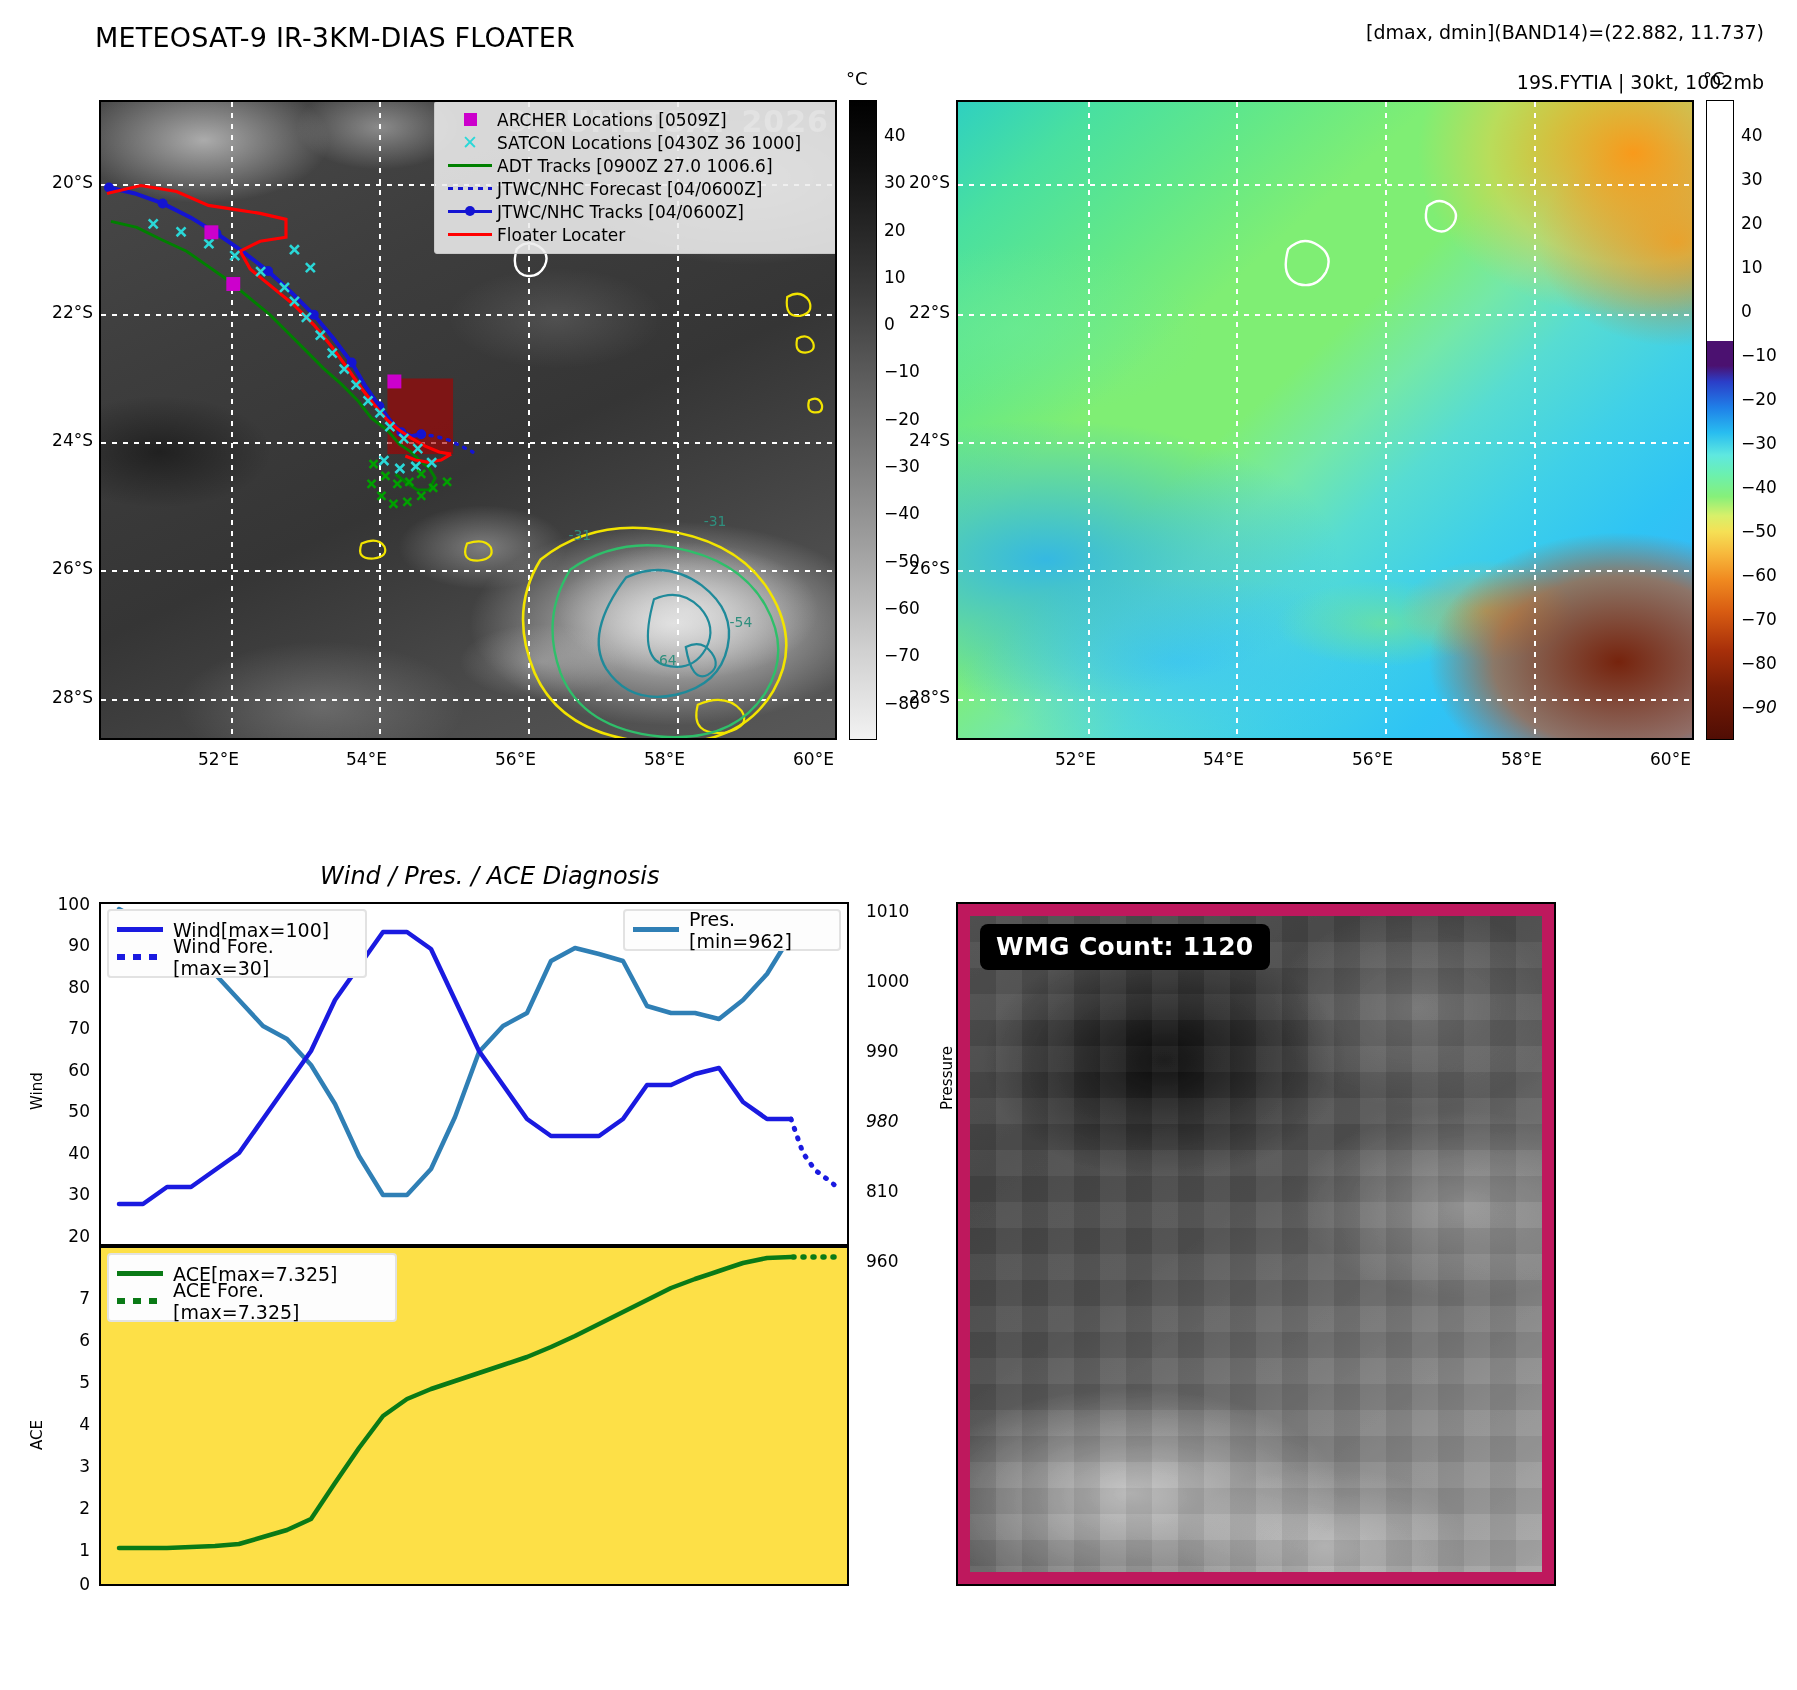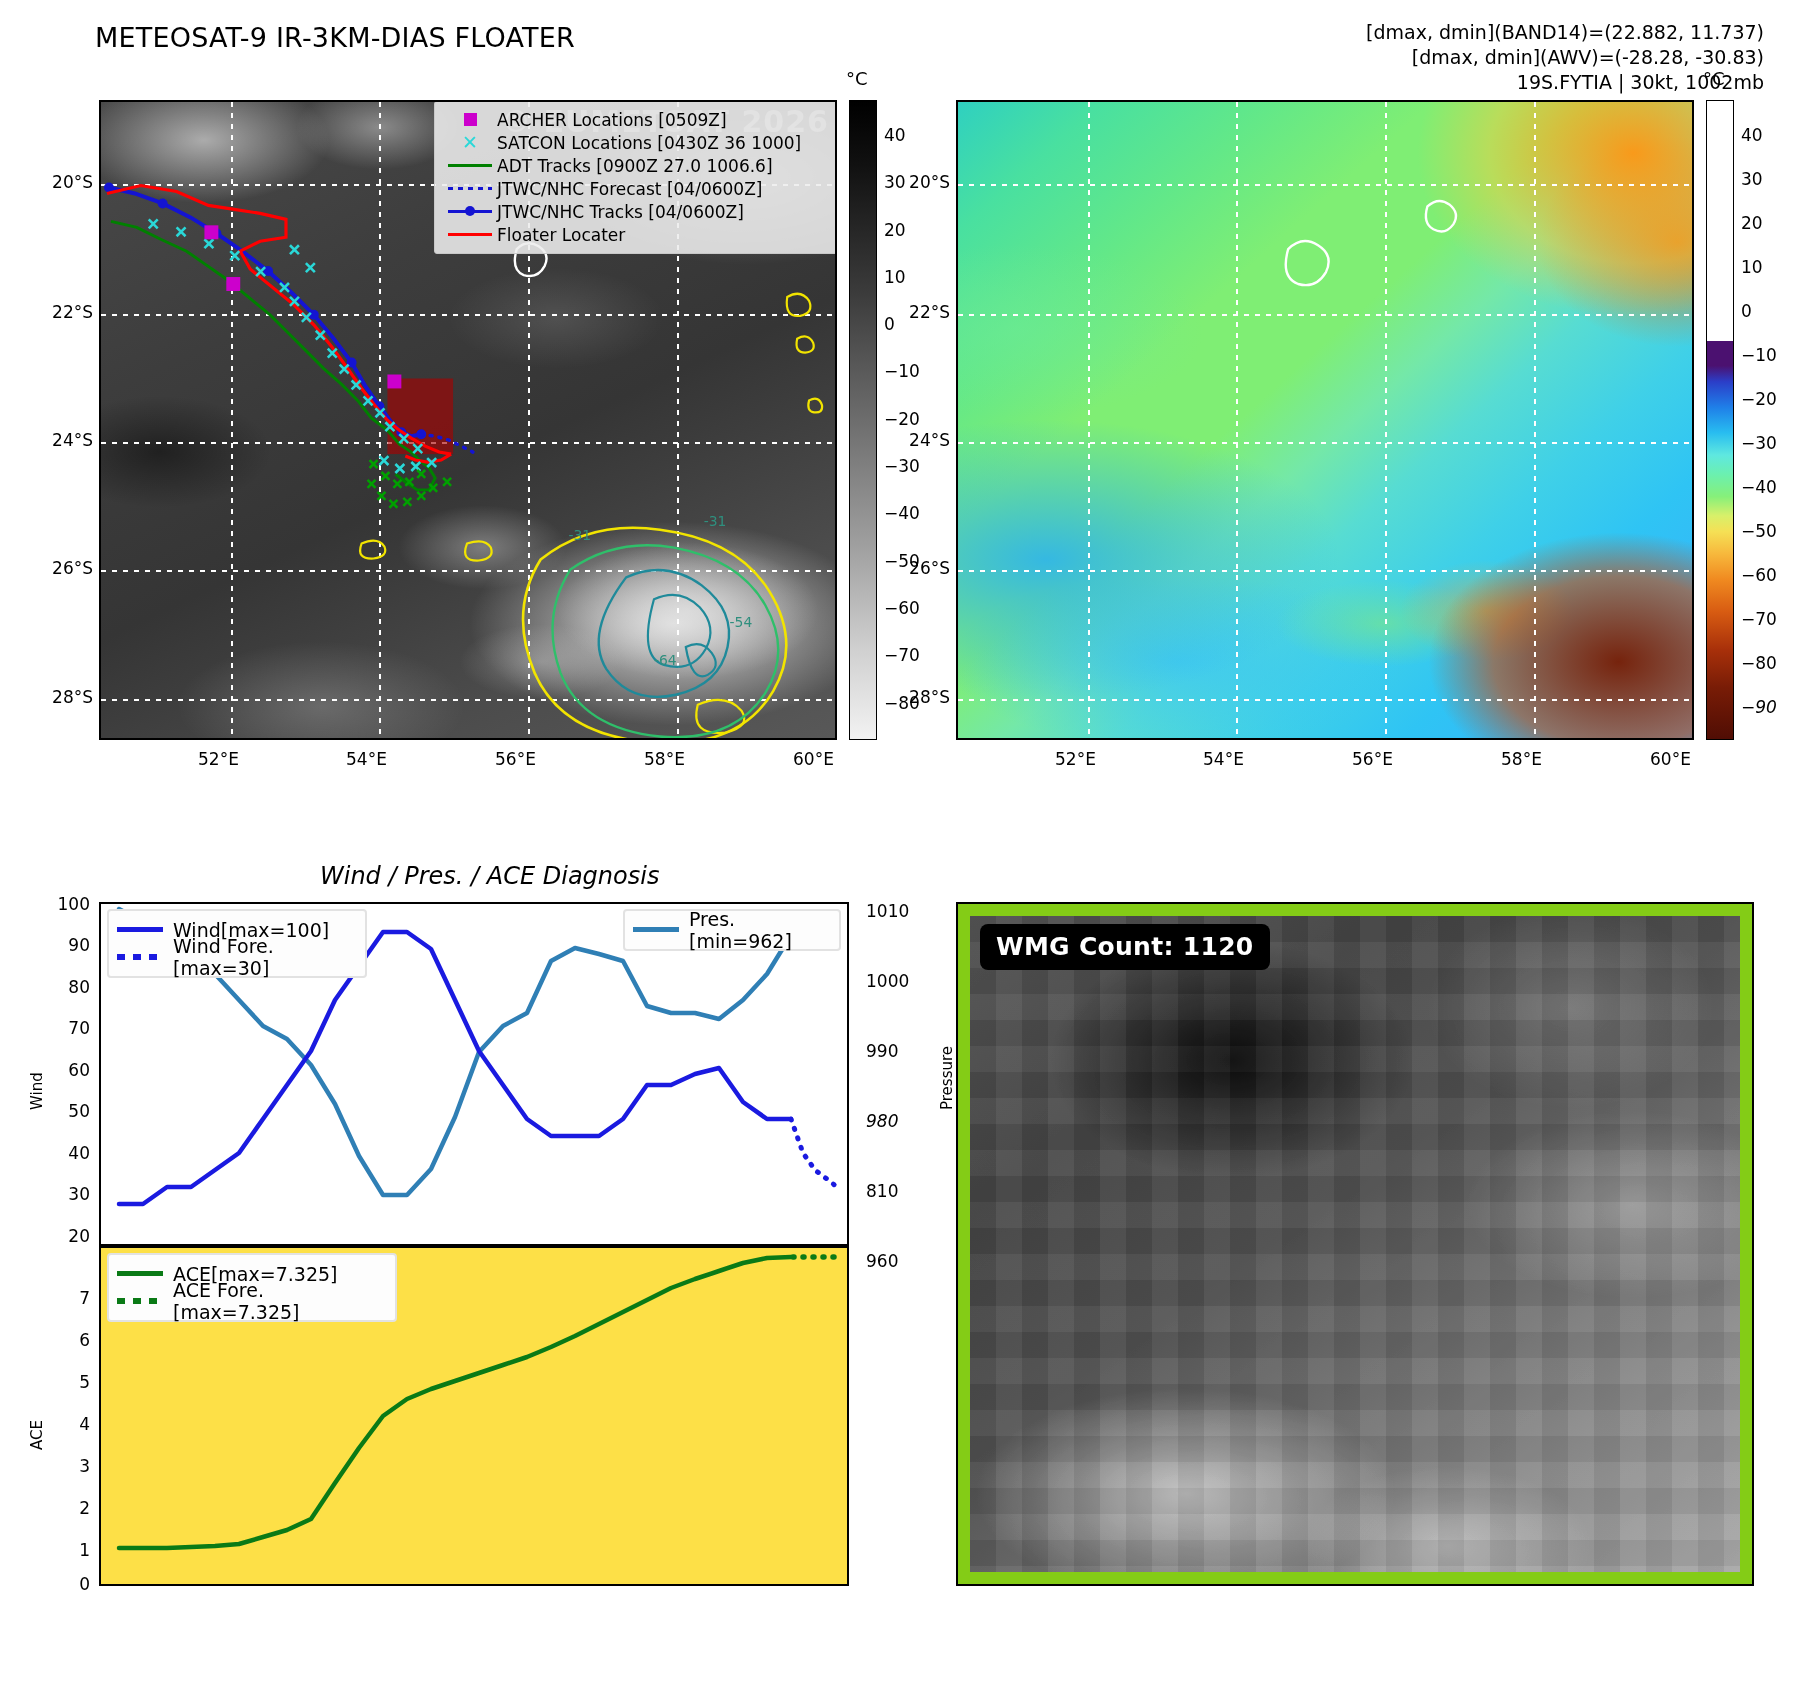--- a/index.html
+++ b/index.html
@@ -111,21 +111,21 @@
   .chart-title{position:absolute;font-size:24px;}
 
   
   .clg{position:absolute;background:#fdfdfd;border:2px solid #e2e2e2;border-radius:4px;padding:5px 10px 6px 8px;box-sizing:border-box;}
   .clg-row{display:flex;align-items:center;height:27px;font-size:19px;}
   .clg-key{width:56px;flex:0 0 56px;display:flex;align-items:center;}
   .ln{width:46px;height:5px;display:block;}
   .dt{width:46px;height:6px;display:block;}
 
   
-  #wmg-frame{left:956px;top:902px;width:798px;height:684px;background:#84cc16;}
+  #wmg-frame{left:956px;top:902px;width:600px;height:684px;background:#be185d;}
   .wmg-bg{position:absolute;left:12px;top:12px;right:12px;bottom:12px;
     background:
       radial-gradient(ellipse 260px 170px at 34% 22%, rgba(0,0,0,.75), rgba(0,0,0,0) 70%),
       radial-gradient(ellipse 200px 140px at 78% 14%, rgba(255,255,255,.18), rgba(255,255,255,0) 72%),
       radial-gradient(ellipse 230px 130px at 86% 44%, rgba(255,255,255,.28), rgba(255,255,255,0) 72%),
       radial-gradient(ellipse 300px 150px at 28% 88%, rgba(255,255,255,.55), rgba(255,255,255,0) 70%),
       radial-gradient(ellipse 200px 110px at 62% 96%, rgba(255,255,255,.35), rgba(255,255,255,0) 72%),
       linear-gradient(145deg,#5a5a5a 0%,#4a4a4a 25%,#555 45%,#6d6d6d 62%,#8a8a8a 80%,#a5a5a5 100%);
     filter:contrast(1.05);
   }
@@ -138,21 +138,20 @@
              padding:8px 16px 9px 16px;border-radius:8px;letter-spacing:.3px;}
 </style>
 </head>
 <body>
 
 <div class="root">
 
   <div class="t title1" style="left:95px;top:22px;">METEOSAT-9 IR-3KM-DIAS FLOATER</div>
 
   <div class="t hdr-right" style="right:33px;top:20px;width:640px;">[dmax, dmin](BAND14)=(22.882, 11.737)</div>
-  <div class="t hdr-right" style="right:33px;top:45px;width:640px;">[dmax, dmin](AWV)=(-28.28, -30.83)</div>
   <div class="t hdr-right" style="right:33px;top:70px;width:640px;">19S.FYTIA | 30kt, 1002mb</div>
 
   <div class="frame" id="ir-map">
     <div class="ir-bg"></div>
     <div class="ir-bg2"></div>
 
     <div class="grat">
       <div class="h" style="top:82px"></div>
       <div class="h" style="top:212px"></div>
       <div class="h" style="top:340px"></div>

